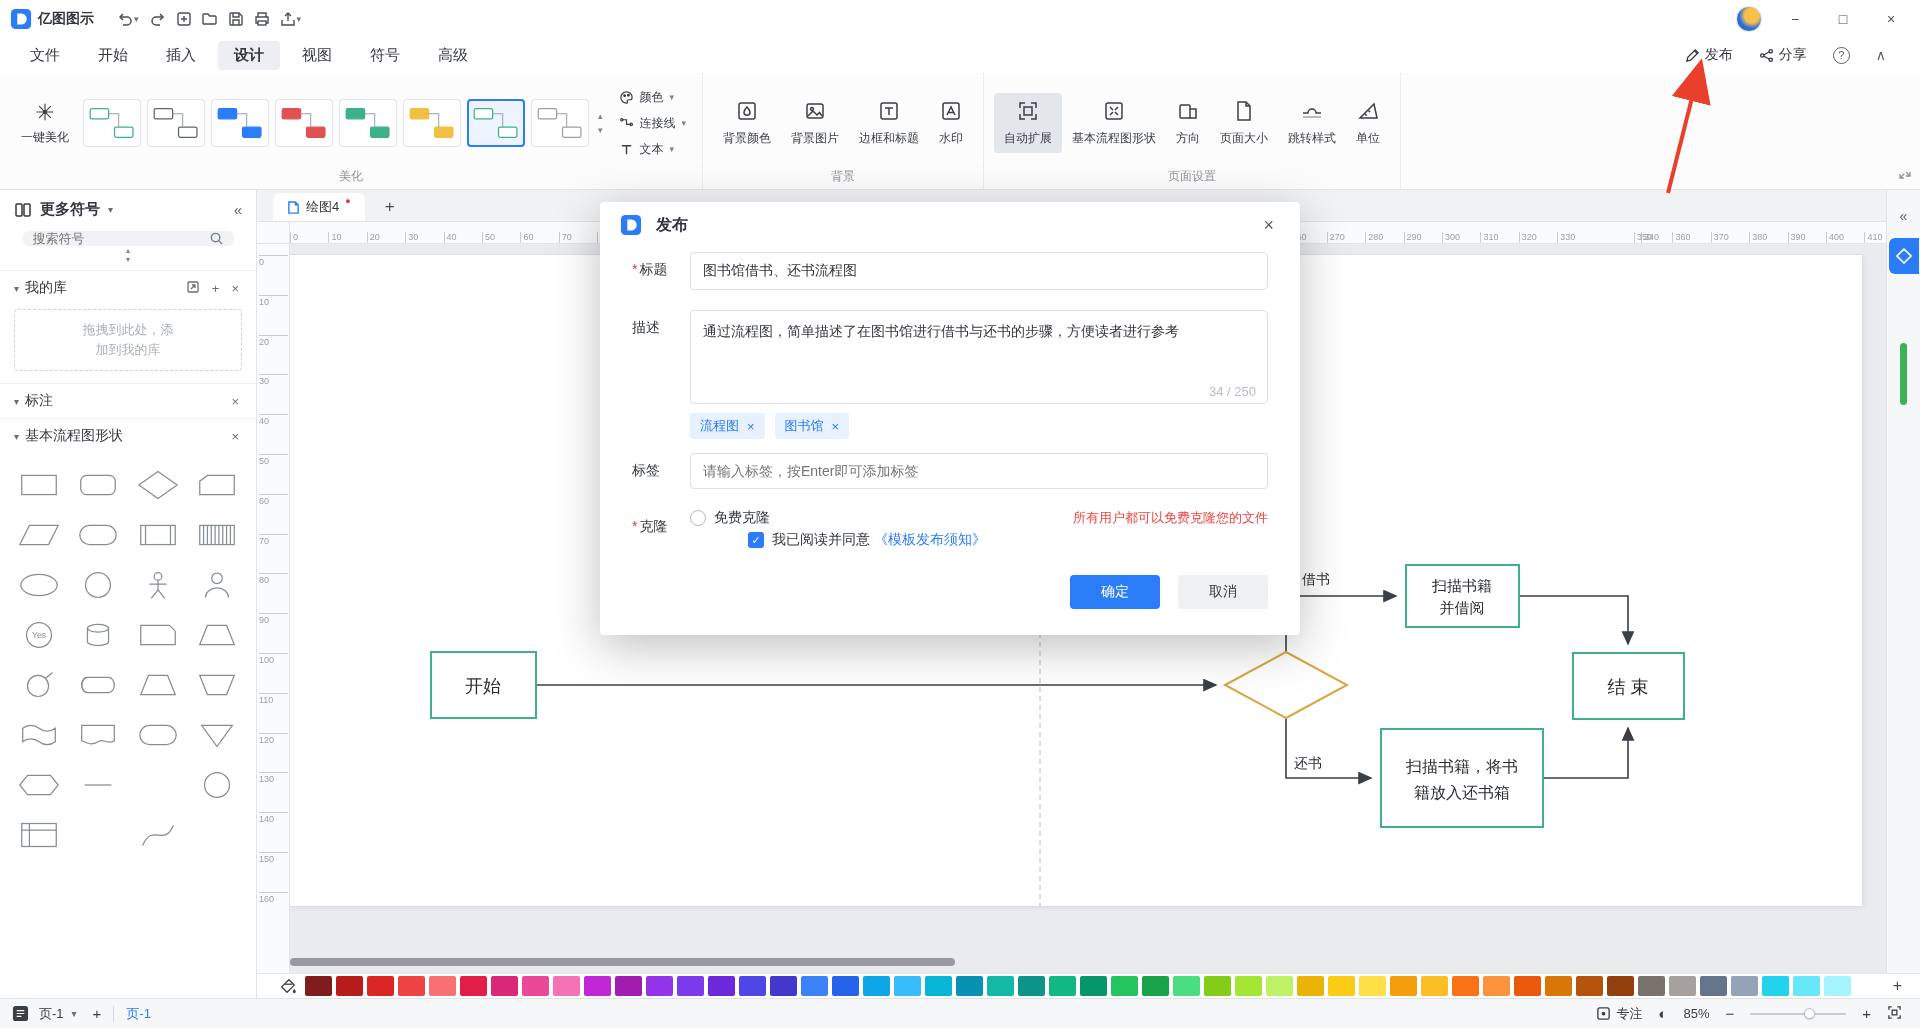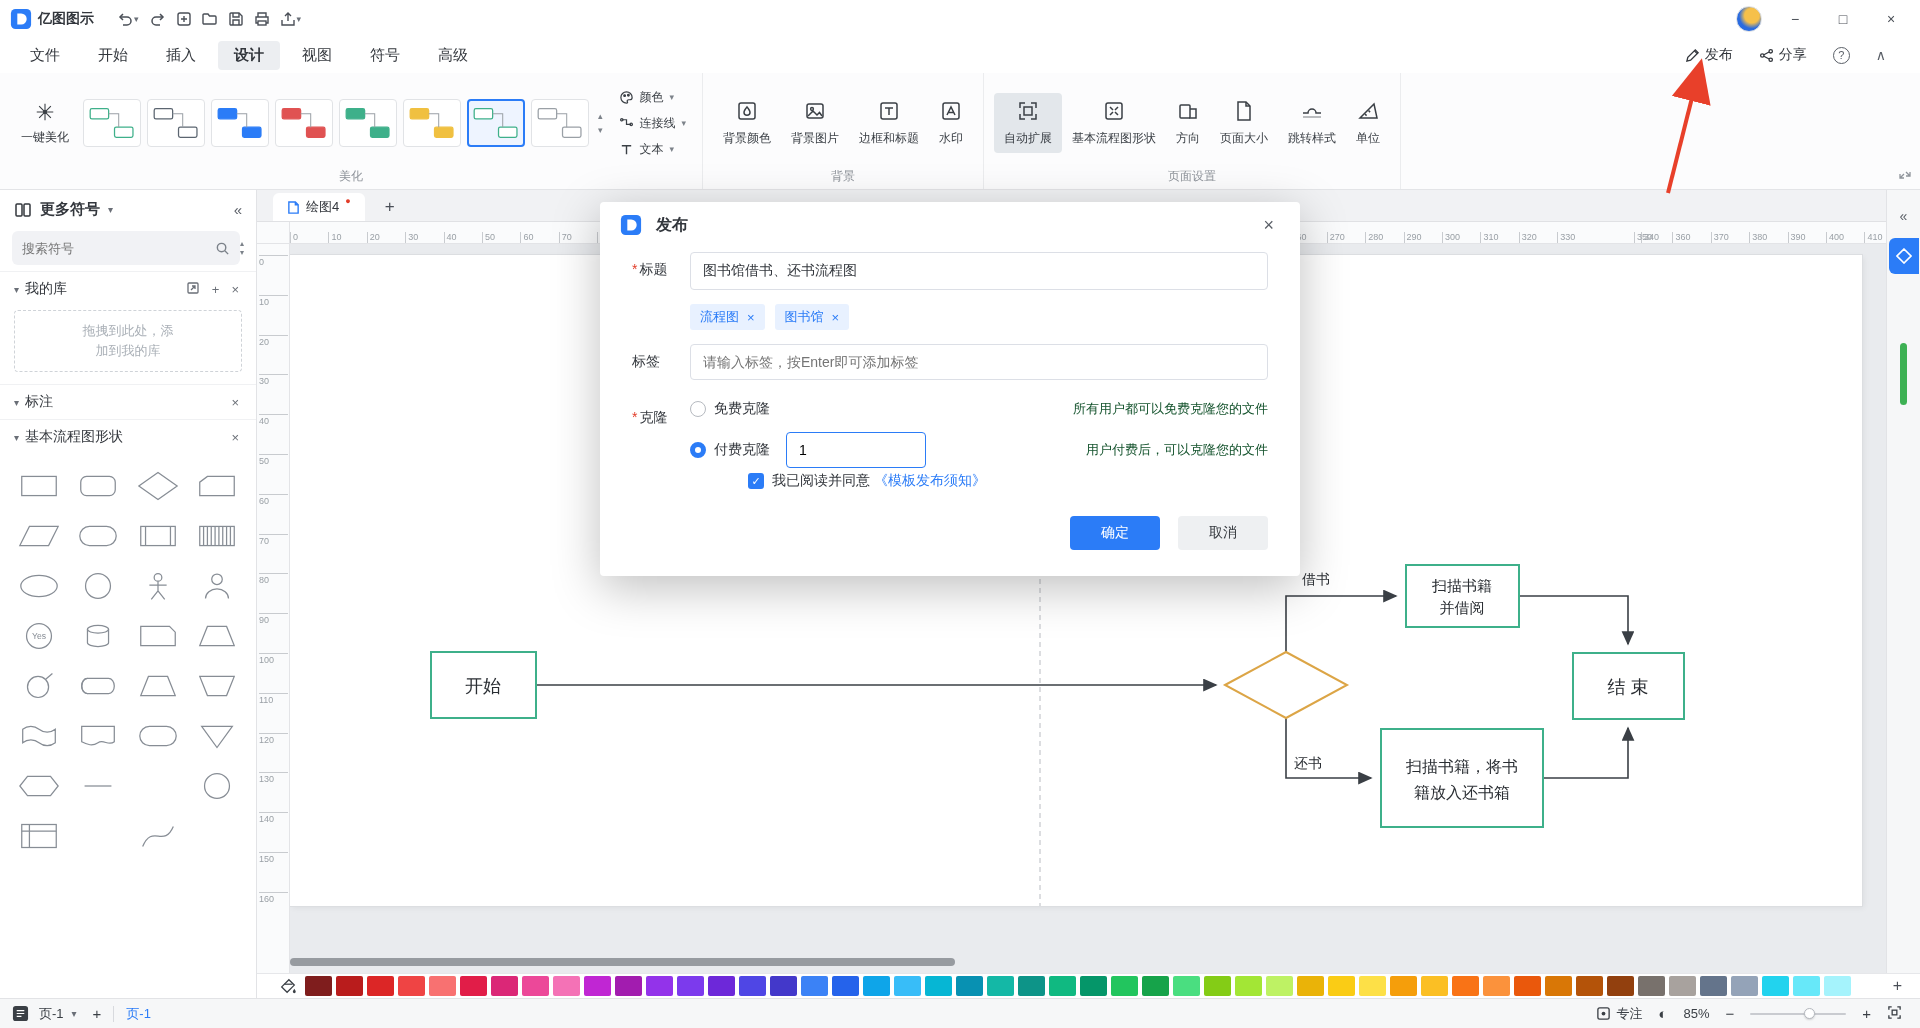--- a/index.html
+++ b/index.html
@@ -39,21 +39,21 @@
   .dd-row .dd-caret{font-size:9px;color:#7c828a;}
   .rbtn{display:flex;flex-direction:column;align-items:center;justify-content:center;gap:7px;padding:6px 10px;border-radius:4px;font-size:12px;white-space:nowrap;color:#3a3f45;}
   .rbtn.active{background:#e3e7eb;}
   .rbtn svg{display:block;}
   .ribbon-expand{position:absolute;right:8px;bottom:5px;color:#8f949b;}
 
   
   .sidebar{position:absolute;left:0;top:190px;bottom:30px;width:257px;background:#fff;border-right:1px solid #e2e3e6;overflow:hidden;}
   .sb-head{display:flex;align-items:center;gap:8px;padding:10px 14px 6px;font-size:15px;font-weight:bold;}
   .sb-head .grow{flex:1;}
-  .sb-search{display:flex;align-items:center;gap:0;margin:6px 12px;}
+  .sb-search{display:flex;align-items:center;gap:0;margin:6px 12px;flex-direction:column;}
   .search-box{flex:1;display:flex;align-items:center;background:#f1f2f5;border-radius:6px;height:34px;padding:0 10px;}
   .search-box input{border:none;background:transparent;outline:none;flex:1;font-size:13px;color:#33373d;font-family:inherit;}
   .spinners{display:flex;flex-direction:column;font-size:8px;color:#7c828a;line-height:9px;}
   .sb-row{display:flex;align-items:center;gap:6px;padding:8px 14px;font-size:14px;border-top:1px solid #f0f1f3;}
   .sb-row .grow{flex:1;}
   .sb-mini{color:#6a6f77;font-size:13px;padding:0 3px;}
   .tri{font-size:10px;color:#6a6f77;}
   .dropzone{margin:4px 14px 12px;border:1px dashed #cfd3d8;border-radius:4px;height:62px;display:flex;flex-direction:column;align-items:center;justify-content:center;color:#aab0b7;font-size:13px;line-height:20px;}
   .shape-grid{display:grid;grid-template-columns:repeat(4,1fr);gap:2px 6px;padding:8px 12px;}
   .shape-cell{height:48px;display:flex;align-items:center;justify-content:center;}
@@ -113,21 +113,21 @@
   .counter{position:absolute;right:12px;bottom:8px;font-size:13px;color:#b7bcc3;}
   .chips{display:flex;gap:10px;margin:-6px 0 14px 58px;}
   .chip{display:inline-flex;align-items:center;gap:8px;background:#e8f1ff;color:#2b7cf7;font-size:13px;padding:4px 10px;border-radius:3px;}
   .chip-x{font-size:13px;}
   .clone-row{display:flex;align-items:center;width:100%;}
   .clone-row + .clone-row{margin-top:14px;}
   .radio{width:16px;height:16px;border-radius:50%;border:1.5px solid #b6bac0;background:#fff;flex:0 0 auto;}
   .radio.on{border:5px solid #2b7cf7;}
   .radio-label{margin-left:8px;font-size:14px;text-align:center;}
   .price-input{margin-left:16px;width:140px;height:36px;border:1.5px solid #2b7cf7;border-radius:4px;padding:0 12px;font-size:14px;outline:none;font-family:inherit;}
-  .clone-hint{margin-left:auto;font-size:13px;color:#14532d;}
+  .clone-hint{margin-left:auto;font-size:13px;color:#ef4444;}
   .agree{display:flex;align-items:center;gap:8px;margin:4px 0 0 58px;font-size:14px;}
   .checkbox{width:16px;height:16px;border-radius:3px;background:#2b7cf7;color:#fff;display:flex;align-items:center;justify-content:center;font-size:11px;}
   .link{color:#2b7cf7;}
   .dlg-actions{display:flex;justify-content:flex-end;gap:18px;margin-top:26px;padding-right:0;}
   .btn{min-width:90px;height:34px;border-radius:4px;font-size:14px;display:flex;align-items:center;justify-content:center;font-family:inherit;border:none;}
   .btn-primary{background:#2b7cf7;color:#fff;}
   .btn-plain{background:#eef0f2;color:#33373d;}
 
   .anno-arrow{position:absolute;left:1630px;top:48px;z-index:99;pointer-events:none;}
 </style>
@@ -849,20 +849,27 @@
       <span class="dlg-title">发布</span>
       <span class="dlg-close">×</span>
     </div>
     <div class="dlg-body">
 
       <div class="frow">
         <span class="flabel"><span class="req">*</span><span>标题</span></span>
         <span class="ffield"><input class="txt-input" value="图书馆借书、还书流程图" style=""></span>
       </div>
 
+      <div class="frow" style="margin-bottom:12px;">
+        <span class="flabel"><span>描述</span></span>
+        <span class="ffield">
+          <textarea class="txt-input" style="">通过流程图，简单描述了在图书馆进行借书与还书的步骤，方便读者进行参考</textarea>
+          <span class="counter">34 / 250</span>
+        </span>
+      </div>
 
       <div class="chips">
           <span class="chip">
             <span class="chip-label">流程图</span>
             <span class="chip-x">×</span>
           </span>
           <span class="chip">
             <span class="chip-label">图书馆</span>
             <span class="chip-x">×</span>
           </span>
@@ -874,26 +881,20 @@
       </div>
 
       <div class="frow" style="margin-bottom:0;">
         <span class="flabel"><span class="req">*</span><span>克隆</span></span>
         <span class="ffield">
           <div class="clone-row">
             <span class="radio"></span>
             <span class="radio-label">免费克隆</span>
             <span class="clone-hint">所有用户都可以免费克隆您的文件</span>
           </div>
-          <div class="clone-row">
-            <span class="radio on"></span>
-            <span class="radio-label">付费克隆</span>
-            <input class="price-input" value="1" style="">
-            <span class="clone-hint">用户付费后，可以克隆您的文件</span>
-          </div>
           <div class="agree">
             <span class="checkbox">
                 <span>✓</span>
               </span>
             <span>我已阅读并同意</span>
               <span class="link" style="margin-left:-4px;">《模板发布须知》</span>
           </div>
           <div class="dlg-actions">
             <button class="btn btn-primary">确定</button>
             <button class="btn btn-plain">取消</button>

